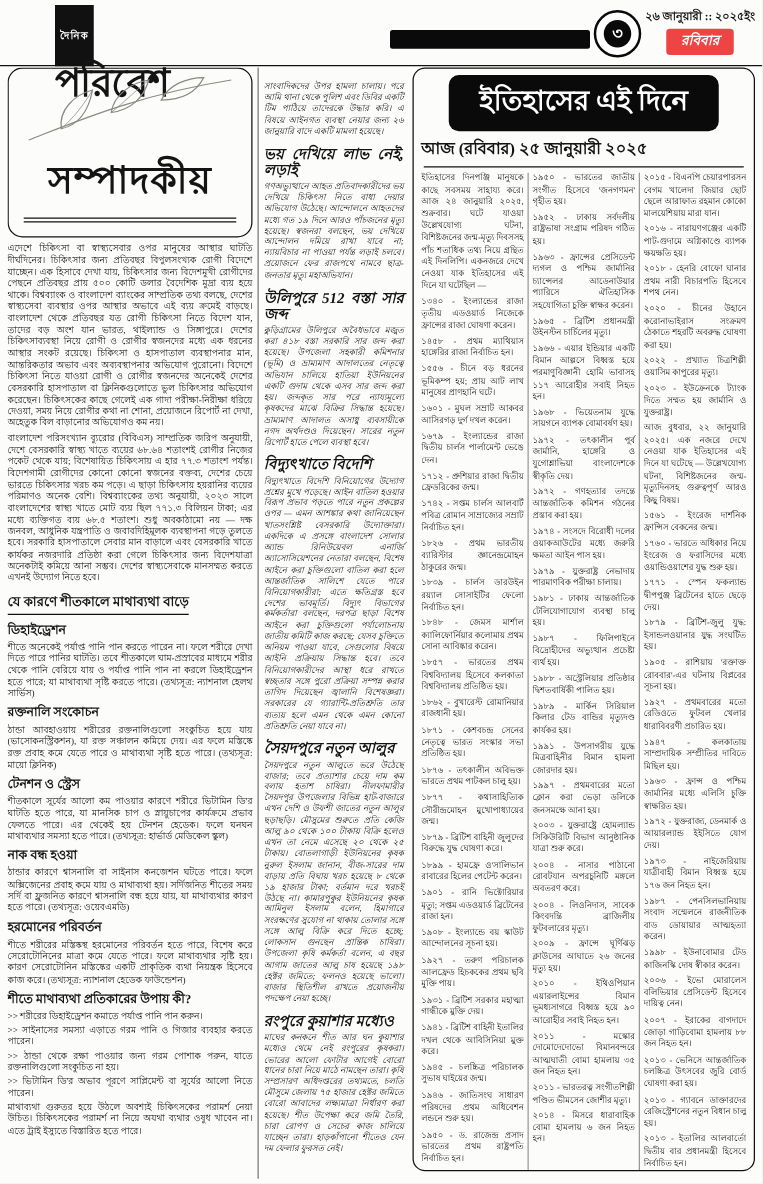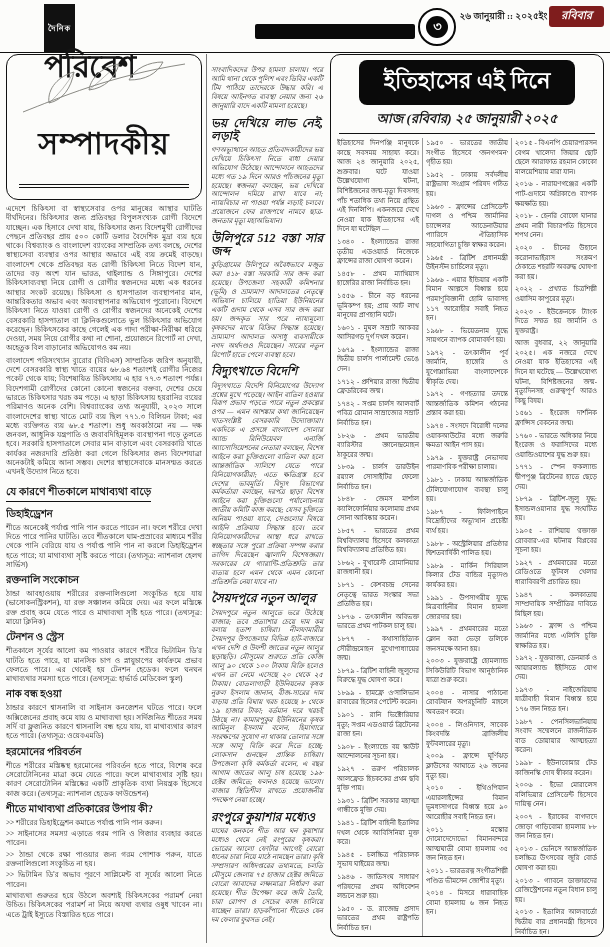--- a/index.html
+++ b/index.html
@@ -11,49 +11,49 @@
   .logo-daily{display:inline-block;background:#111;color:#fff;font-size:8px;font-weight:bold;
               padding:18px 4px;letter-spacing:1px;}
   .logo-main{font-size:31px;font-weight:900;line-height:0.9;letter-spacing:-1px;
              font-family:"Liberation Serif",serif;}
   .mast-right{position:absolute;right:6px;top:6px;display:flex;align-items:flex-start;}
   .mast-bar{width:160px;height:15px;background:#0a0a0a;border-radius:2px;margin-top:18px;}
   .page-badge{width:34px;height:34px;border:2.5px solid #0a0a0a;border-radius:50%;background:#fff;
               display:flex;align-items:center;justify-content:center;margin:2px 3px 0 3px;position:relative;z-index:2;}
   .page-badge-inner{width:22px;height:22px;background:#0a0a0a;border-radius:50%;color:#fff;
               font-size:13px;font-weight:bold;display:flex;align-items:center;justify-content:center;}
-  .mast-date-col{display:flex;flex-direction:row;align-items:center;gap:2px;}
+  .mast-date-col{display:flex;flex-direction:column;align-items:center;gap:2px;}
   .mast-date{font-size:9px;font-weight:bold;white-space:nowrap;}
-  .mast-day{background:#7f1d1d;color:#fff;font-size:11px;font-weight:bold;font-style:italic;
+  .mast-day{background:#ef4444;color:#fff;font-size:11px;font-weight:bold;font-style:italic;
             padding:1px 12px;border-radius:3px;}
   
   .content{position:absolute;left:6px;top:54px;width:598px;height:889px;display:flex;}
   .col-left{width:196px;height:100%;overflow:hidden;padding-right:4px;border-right:1px solid #777;}
   .col-mid{width:112px;height:100%;overflow:hidden;padding:12px 4px;border-right:0;text-align:justify;font-style:italic;}
   .col-hist{flex:1;height:100%;}
   
   .edit-box{border:1.6px solid #111;border-radius:12px;padding:3px 6px 6px 6px;margin-bottom:4px;}
   .leaf{display:block;margin:0 auto;}
   .section-title{text-align:center;font-size:30px;font-weight:900;letter-spacing:1px;
-                 border-bottom:4px double #111;padding-bottom:13px;margin:0 6px 5px 6px;}
+                 border-bottom:4px double #111;padding-bottom:3px;margin:0 6px 5px 6px;}
   .kicker{text-align:center;font-size:12.5px;font-weight:bold;margin:2px 0 3px 0;}
   .edit-headline{text-align:center;font-size:18.5px;font-weight:900;line-height:1.15;margin:0;}
   
   .blk-para{font-size:7.3px;line-height:9.3px;text-align:justify;margin:0 0 3px 0;}
   .blk-sub{font-size:10.5px;font-weight:900;margin:4px 0 2px 0;border-bottom:1px solid #111;display:inline-block;}
   .blk-lead{font-size:10px;font-weight:900;margin:2px 0 0 0;}
   .blk-bullet{font-size:7.3px;line-height:9.3px;text-align:justify;margin:0 0 2px 0;}
   .blk-h{font-size:12px;font-weight:900;line-height:1.1;margin:6px 0 3px 0;}
   .col-mid .blk-para{font-size:6.9px;line-height:8.9px;}
   
   .hist-box{border:1.6px solid #111;border-radius:10px;height:883px;margin-left:3px;
             padding:5px 6px 6px 6px;box-sizing:border-box;background:#fcfcfa;overflow:hidden;}
   .hist-banner{background:#0a0a0a;color:#fff;border-radius:8px;width:216px;margin:0 auto;
                text-align:center;font-size:22px;font-weight:900;padding:3px 0 5px 0;}
-  .hist-sub{text-align:center;font-size:13px;font-weight:bold;font-style:italic;margin:4px 0 3px 0;}
+  .hist-sub{text-align:left;font-size:13px;font-weight:bold;margin:4px 0 3px 0;}
   .hist-rule{border:0;border-top:1.2px solid #111;margin:0 2px 4px 2px;}
   .hist-cols{column-count:3;column-gap:7px;column-rule:0.8px solid #999;height:806px;
              overflow:hidden;column-fill:auto;}
   .h-entry{font-size:6.8px;line-height:9.6px;text-align:justify;margin:0 0 3px 0;
            break-inside:avoid-column;}
 </style>
 </head>
 <body>
 
 <div class="page">

